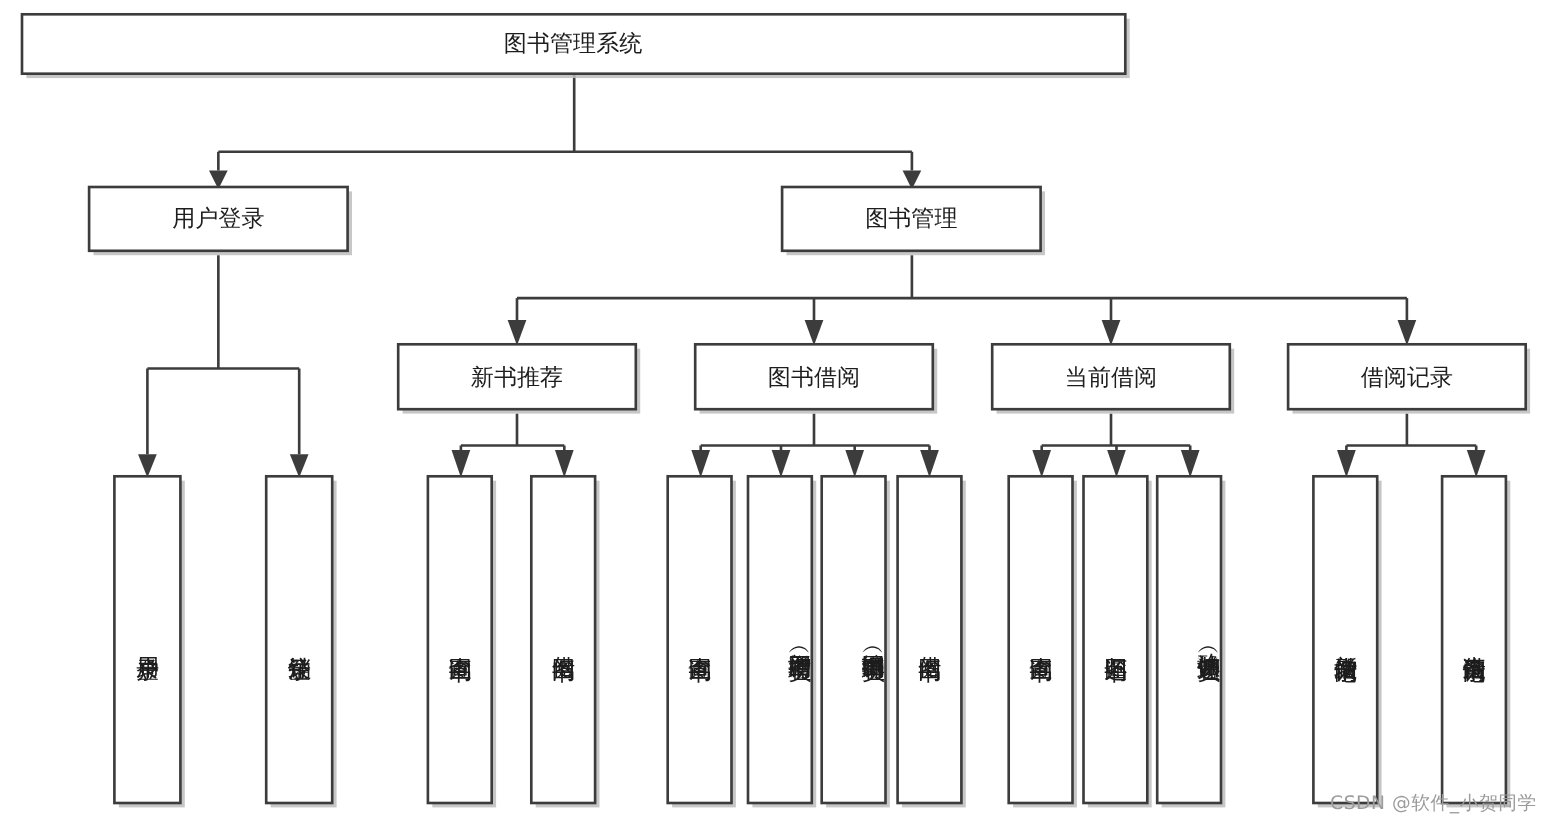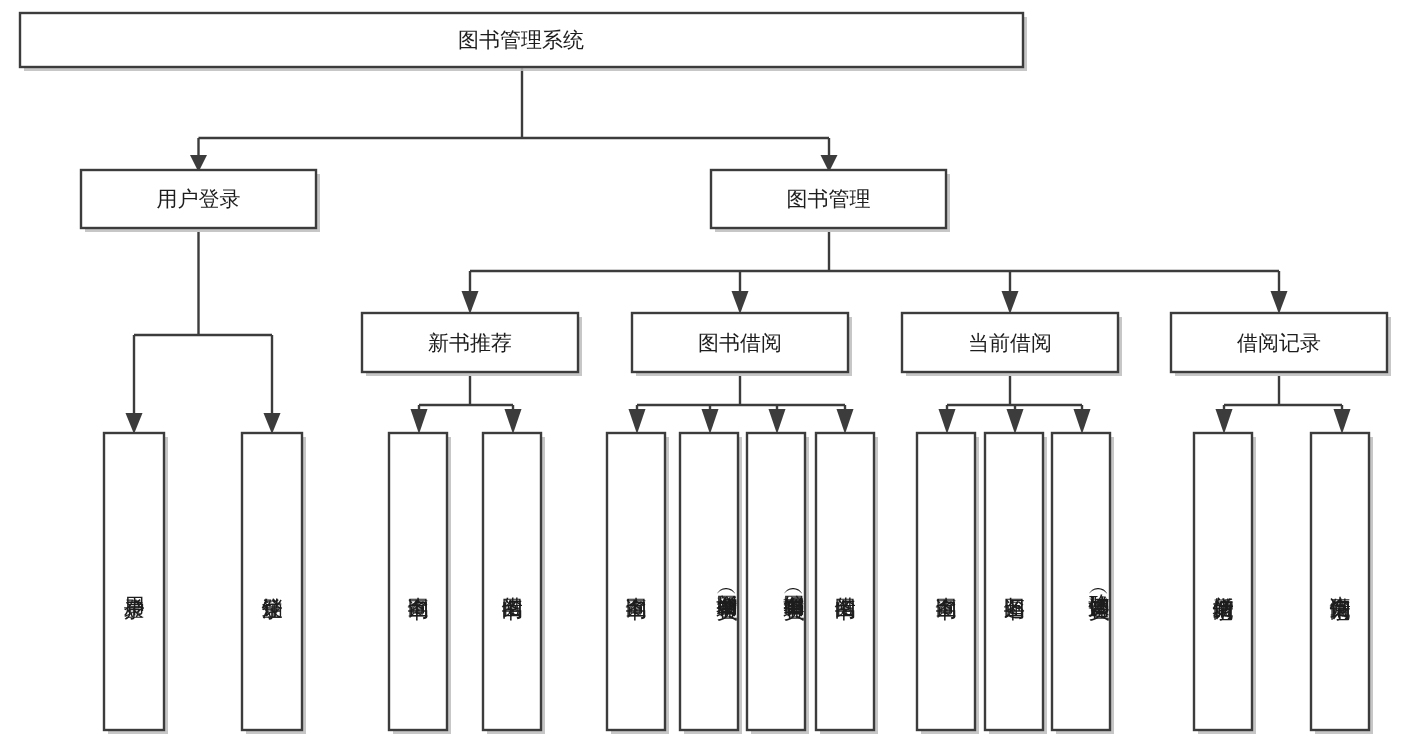--- a/index.html
+++ b/index.html
@@ -263,14 +263,15 @@
     <div class="node-label-v" style="left:680px; top:433px; width:58px; height:297px; align-items:flex-start;">新增图书（管理员）</div>
     <div class="node-label-v" style="left:747px; top:433px; width:58px; height:297px; align-items:flex-start;">编辑图书（管理员）</div>
     <div class="node-label-v" style="left:816px; top:433px; width:58px; height:297px;">借阅图书</div>
     <div class="node-label-v" style="left:917px; top:433px; width:58px; height:297px;">查询图书</div>
     <div class="node-label-v" style="left:985px; top:433px; width:58px; height:297px;">归还图书</div>
     <div class="node-label-v" style="left:1052px; top:433px; width:58px; height:297px; align-items:flex-start;">确认归还（管理员）</div>
     <div class="node-label-v" style="left:1194px; top:433px; width:58px; height:297px;">新增借阅记录</div>
     <div class="node-label-v" style="left:1311px; top:433px; width:58px; height:297px;">查询借阅记录</div>
   </div>
 
+  <div class="watermark">CSDN @软件_小贺同学</div>
 
 </div>
 
 </body></html>

